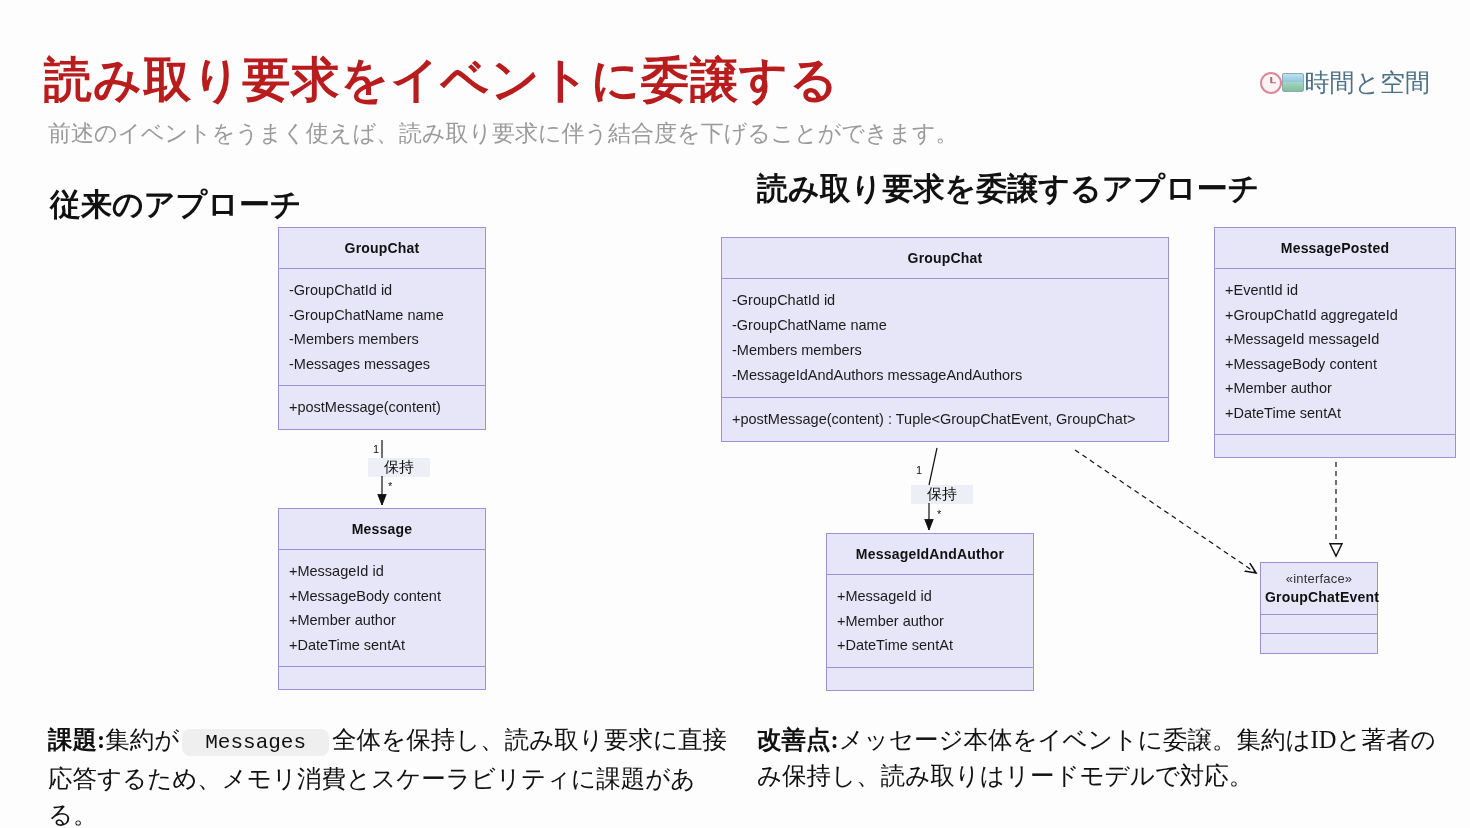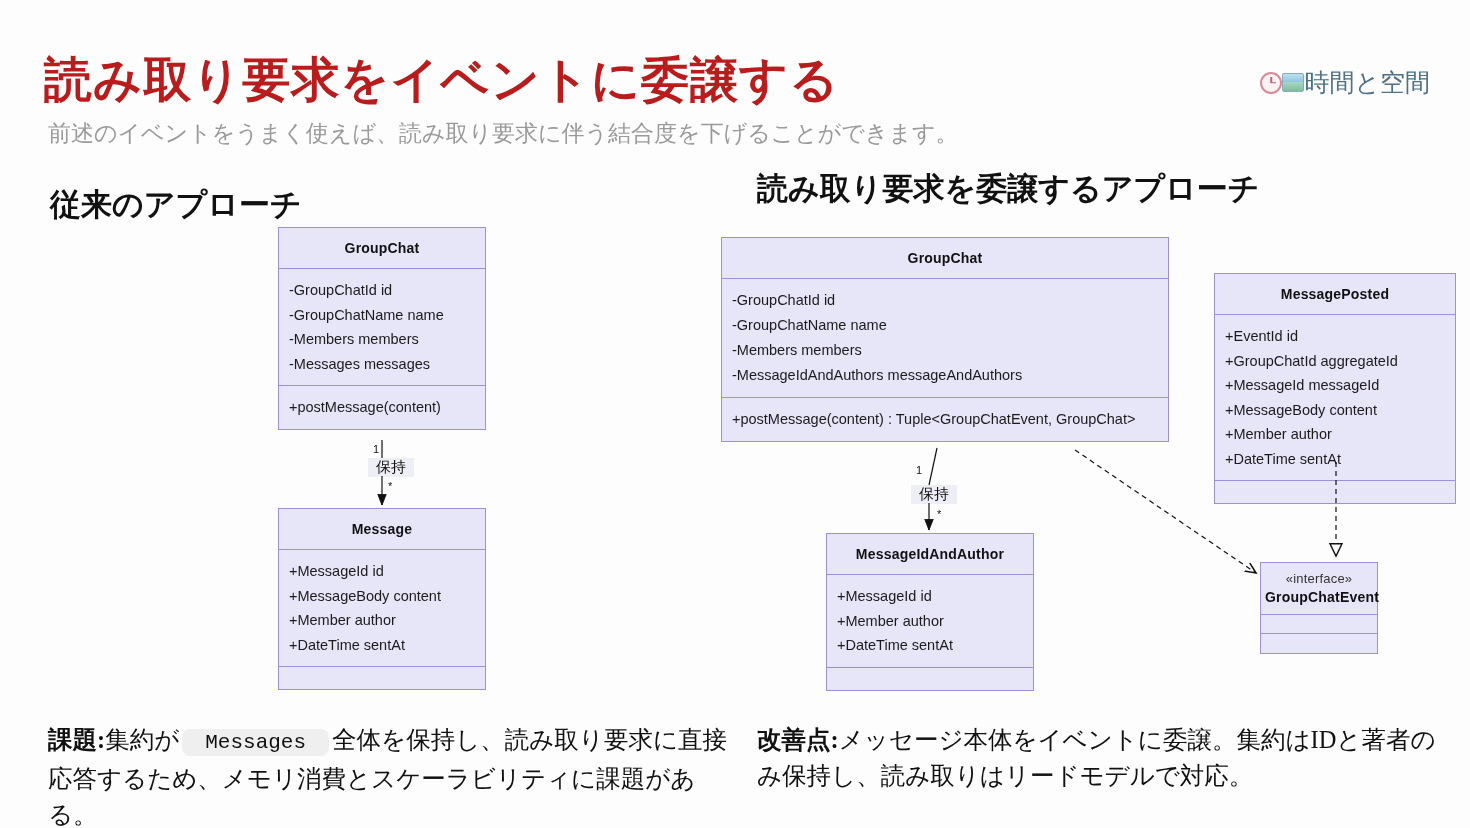--- a/index.html
+++ b/index.html
@@ -71,34 +71,34 @@
   .uml .compart:last-child { border-bottom: none; }
   .uml .compart .line {
     font-size: 14.5px; color: #1b1b1b; line-height: 24.5px; white-space: nowrap;
   }
   .uml .compart.empty { height: 22px; }
 
   
   #box-gc-left   { left: 278px; top: 227px; width: 208px; }
   #box-msg-left  { left: 278px; top: 508px; width: 208px; }
   #box-gc-right  { left: 721px; top: 237px; width: 448px; }
-  #box-mp        { left: 1214px; top: 227px; width: 242px; margin-top: 46px; }
+  #box-mp        { left: 1214px; top: 227px; width: 242px; }
   #box-mia       { left: 826px; top: 533px; width: 208px; }
   #box-iface     { left: 1260px; top: 562px; width: 118px; }
 
   #box-iface .title-row { padding: 8px 4px 9px 4px; }
   #box-iface .compart.empty { height: 19px; }
   #box-gc-right .compart .line { line-height: 25px; }
 
   
   #wires { position: absolute; left: 0; top: 0; width: 1470px; height: 828px; pointer-events: none; }
 
   .edge-label {
     position: absolute; font-family: "Liberation Sans","DejaVu Sans",sans-serif;
-    font-size: 15px; color: #111; background: #eeeef7; padding: 0 8px;
+    font-size: 15px; color: #111; background: #eeeef7; padding: 0 16px;
     white-space: nowrap;
   }
   .mult {
     position: absolute; font-family: "Liberation Sans","DejaVu Sans",sans-serif;
     font-size: 11px; color: #111;
   }
   #lbl-hold-left  { left: 368px; top: 458px; }
   #lbl-hold-right { left: 911px; top: 485px; }
   #mul-1-left  { left: 373px; top: 443px; }
   #mul-s-left  { left: 388px; top: 480px; }

